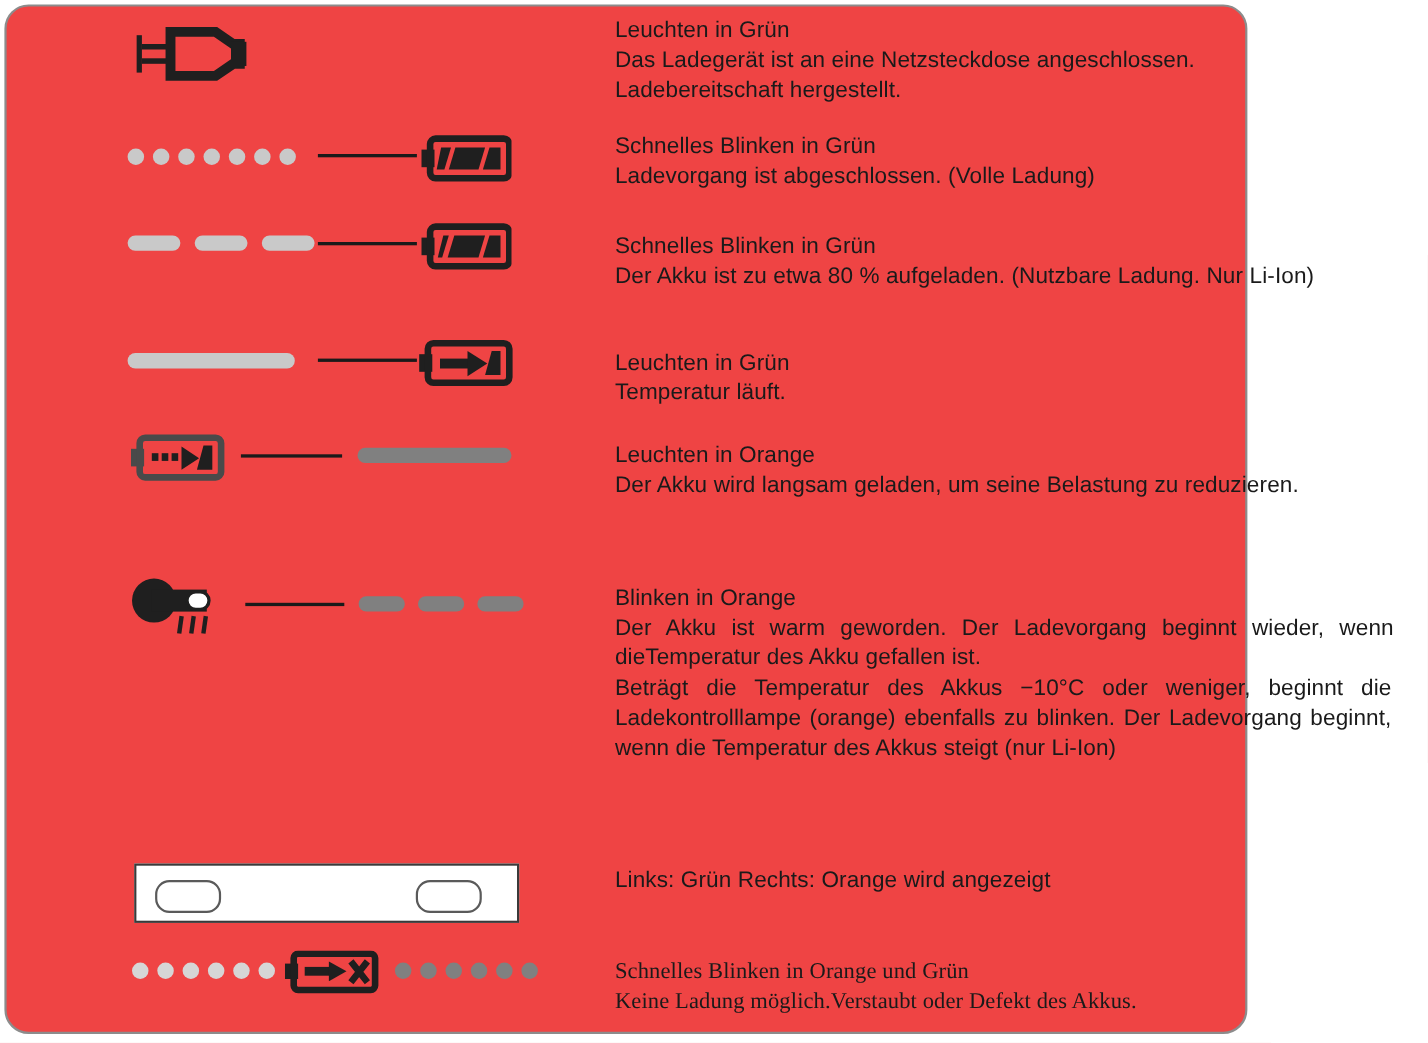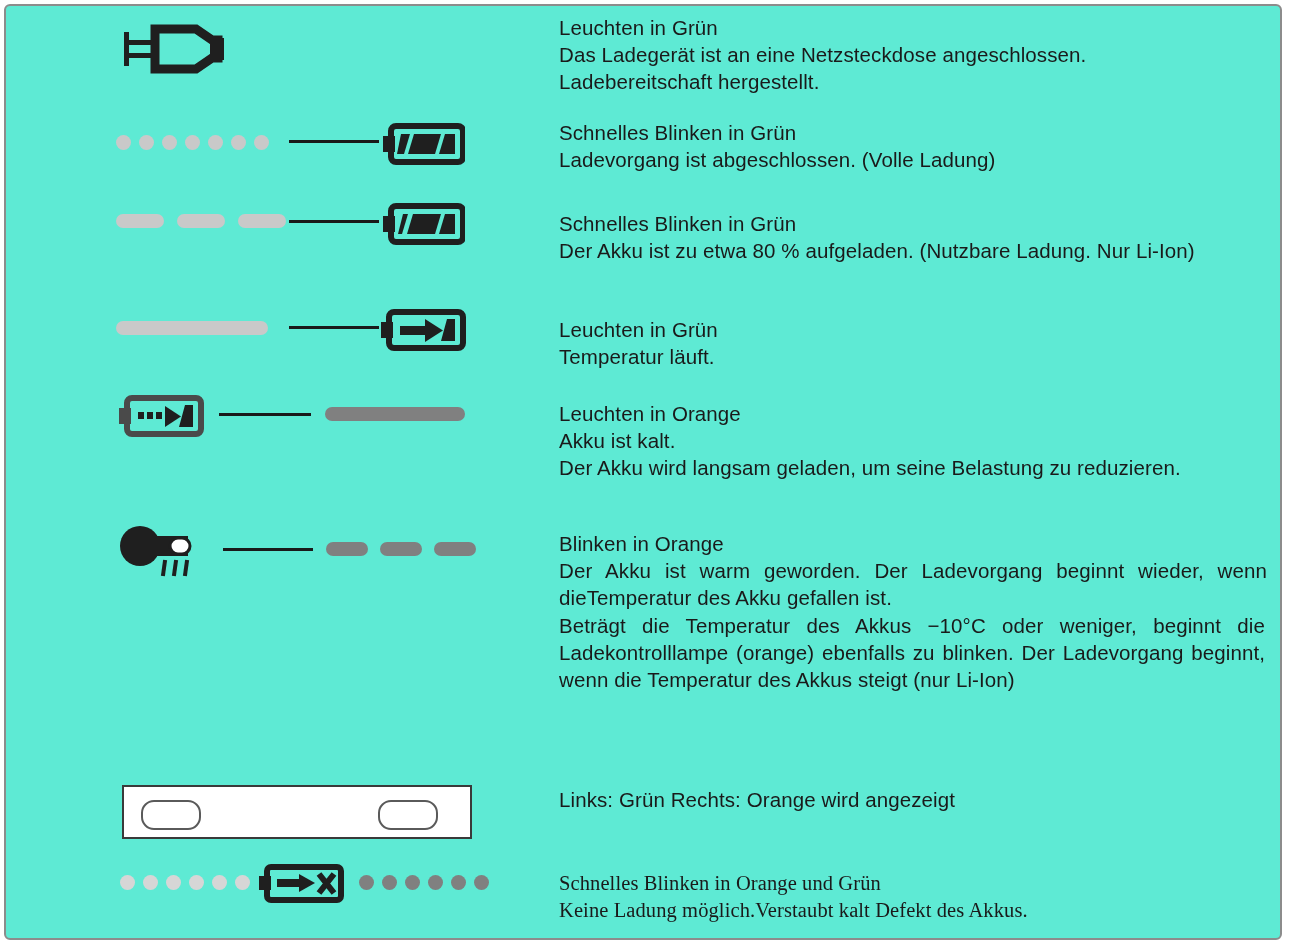--- a/index.html
+++ b/index.html
@@ -10,26 +10,26 @@
   body {
     width: 1298px;
     height: 948px;
     font-family: "Liberation Sans", sans-serif;
     overflow: hidden;
   }
   #frame {
     position: absolute;
     left: 4px;
     top: 4px;
-    width: 1278px;
+    width: 1130px;
     height: 936px;
     box-sizing: border-box;
     border: 2px solid #8c8c8c;
-    border-radius: 6px;
-    background: #5eead4;
+    border-radius: 22px;
+    background: #ef4444;
   }
   .txt-block {
     position: absolute;
     color: #1a1a1a;
     font-size: 20.5px;
     line-height: 27px;
     letter-spacing: 0.1px;
   }
   .txt-block p {
     margin: 0;
@@ -178,21 +178,20 @@
       <polygon points="46,12 62,22.5 46,33" fill="#1f1f1f"></polygon>
       <polygon points="66,11 74,11 74,33 60,33" fill="#1f1f1f"></polygon>
     </svg>
   </div>
   <div class="leader" style="left:213px; top:407px; width:92px;"></div>
   <div class="pat" style="left:319px; top:401px;">
     <span class="solidbar dark" style="width:140px;"></span>
   </div>
   <div class="txt-block" style="left:553px; top:394px; width:712px;">
     <p>Leuchten in Orange</p>
-    <p>Akku ist kalt.</p>
     <p>Der Akku wird langsam geladen, um seine Belastung zu reduzieren.</p>
   </div>
 
   <div class="icon-wrap" style="left:114px; top:518px;">
     <svg width="90" height="56" viewBox="0 0 90 56">
       <circle cx="20" cy="22" r="20" fill="#1f1f1f"></circle>
       <rect x="18" y="12" width="50" height="20" fill="#1f1f1f"></rect>
       <rect x="50" y="14" width="20" height="16" rx="8" fill="#ffffff" stroke="#1f1f1f" stroke-width="3"></rect>
       <rect x="42" y="36" width="4" height="16" fill="#1f1f1f" transform="rotate(8 44 44)"></rect>
       <rect x="53" y="36" width="4" height="16" fill="#1f1f1f" transform="rotate(8 55 44)"></rect>
@@ -242,16 +241,16 @@
   <div class="pat" style="left:353px; top:869px;">
     <span class="dot dark"></span>
     <span class="dot dark"></span>
     <span class="dot dark"></span>
     <span class="dot dark"></span>
     <span class="dot dark"></span>
     <span class="dot dark"></span>
   </div>
   <div class="txt-block" style="left:553px; top:864px; width:712px;font-family:Liberation Serif, serif;">
     <p>Schnelles Blinken in Orange und Grün</p>
-    <p>Keine Ladung möglich.Verstaubt kalt Defekt des Akkus.</p>
+    <p>Keine Ladung möglich.Verstaubt oder Defekt des Akkus.</p>
   </div>
 
 </div>
 
 </body></html>

